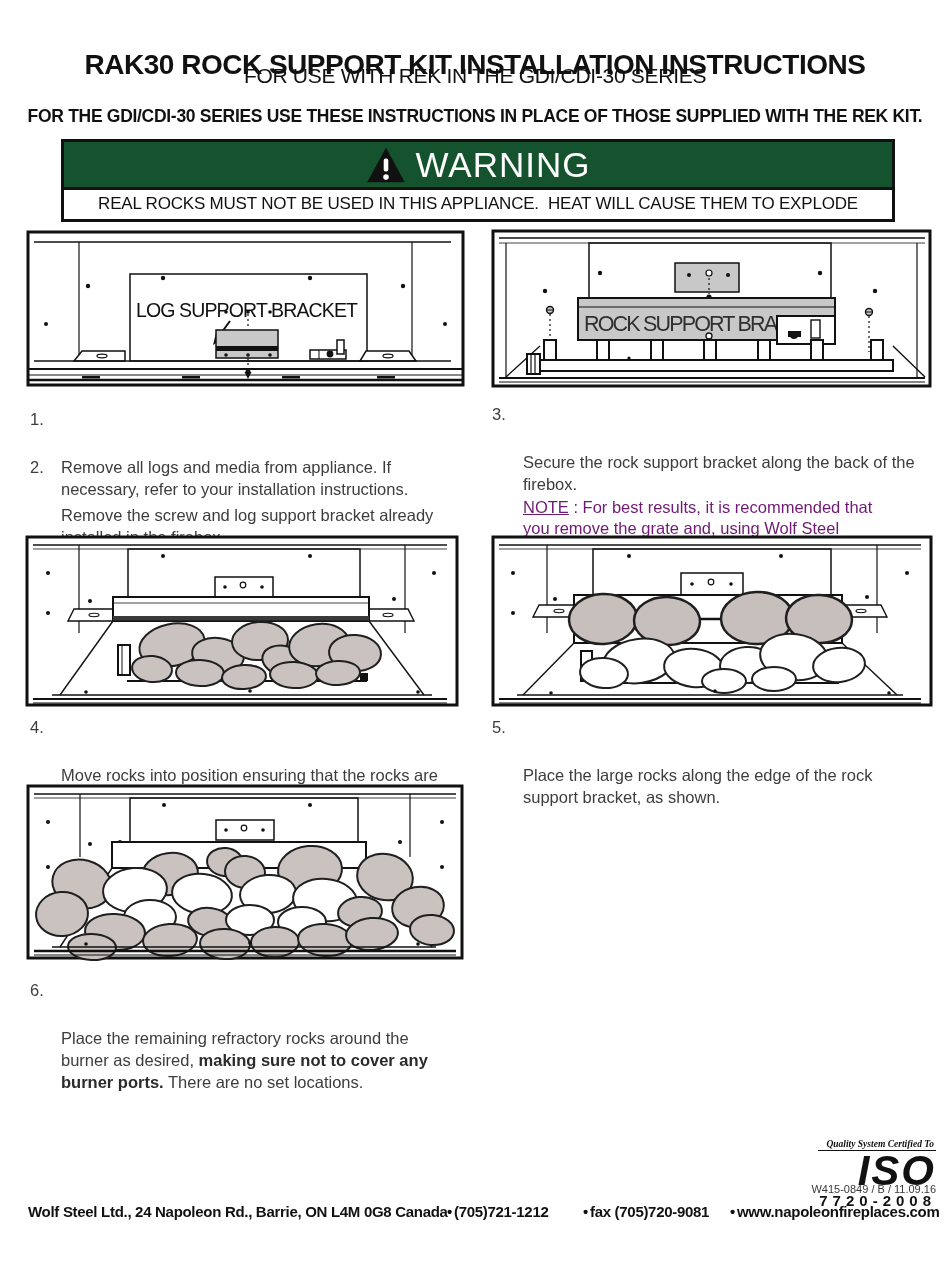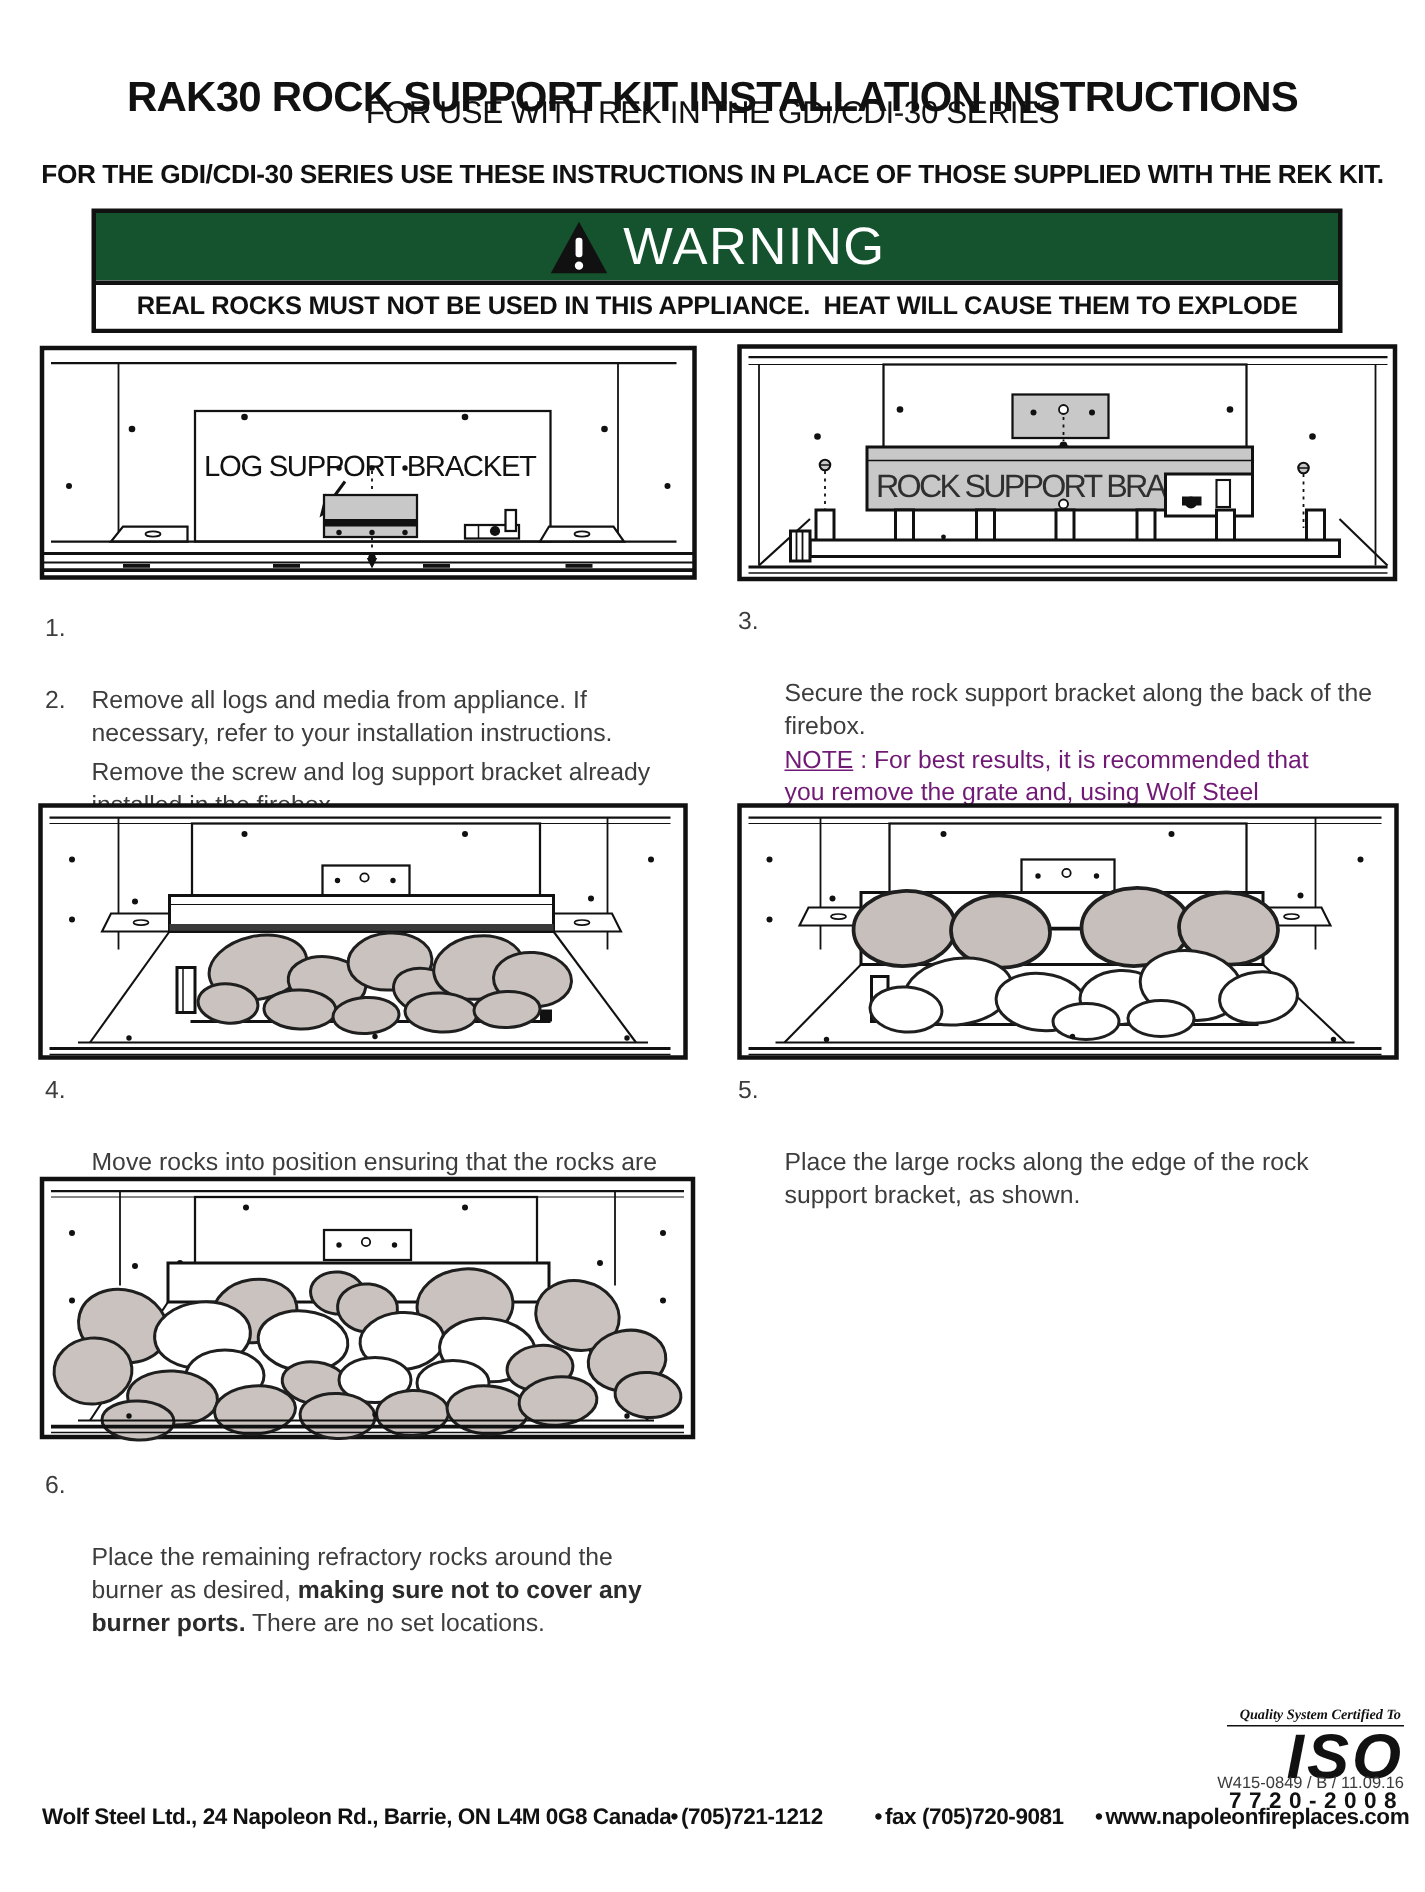--- a/index.html
+++ b/index.html
@@ -10,21 +10,21 @@
   .abs{position:absolute;}
   
   .title{top:30px;left:0;width:100%;text-align:center;font-size:28px;font-weight:700;letter-spacing:-0.5px;}
   .subtitle{top:64px;left:0;width:100%;text-align:center;font-size:21px;font-weight:400;letter-spacing:-0.3px;}
   .directive{top:106px;left:0;width:100%;text-align:center;font-size:17.5px;font-weight:700;letter-spacing:-0.3px;}
   
   .warning-banner{top:139px;left:61px;width:828px;border:3px solid #111;}
   .warning-head{height:45px;display:flex;align-items:center;justify-content:center;gap:10px;}
   .warning-label{font-size:35px;font-weight:400;color:#fff;letter-spacing:1px;}
   .warning-message{border-top:3px solid #111;background:#fff;text-align:center;
-    font-size:17px;font-weight:700;padding:4px 2px 5px 2px;letter-spacing:-0.2px;white-space:pre;}
+    font-size:17px;font-weight:400;padding:4px 2px 5px 2px;letter-spacing:-0.2px;white-space:pre;}
   
   .fig{display:block;}
   
   .step{display:flex;align-items:flex-start;font-size:16.5px;line-height:1.32;color:#3d3d3d;}
   .step-num{width:31px;flex:none;}
   .step-text{display:block;margin-top:48px;}
   .note{font-weight:400;color:#701a75;max-width:372px;margin-top:1px;}
   .note-label{text-decoration:underline;}
   
   .iso-block{top:1117px;right:14px;width:160px;text-align:right;}

